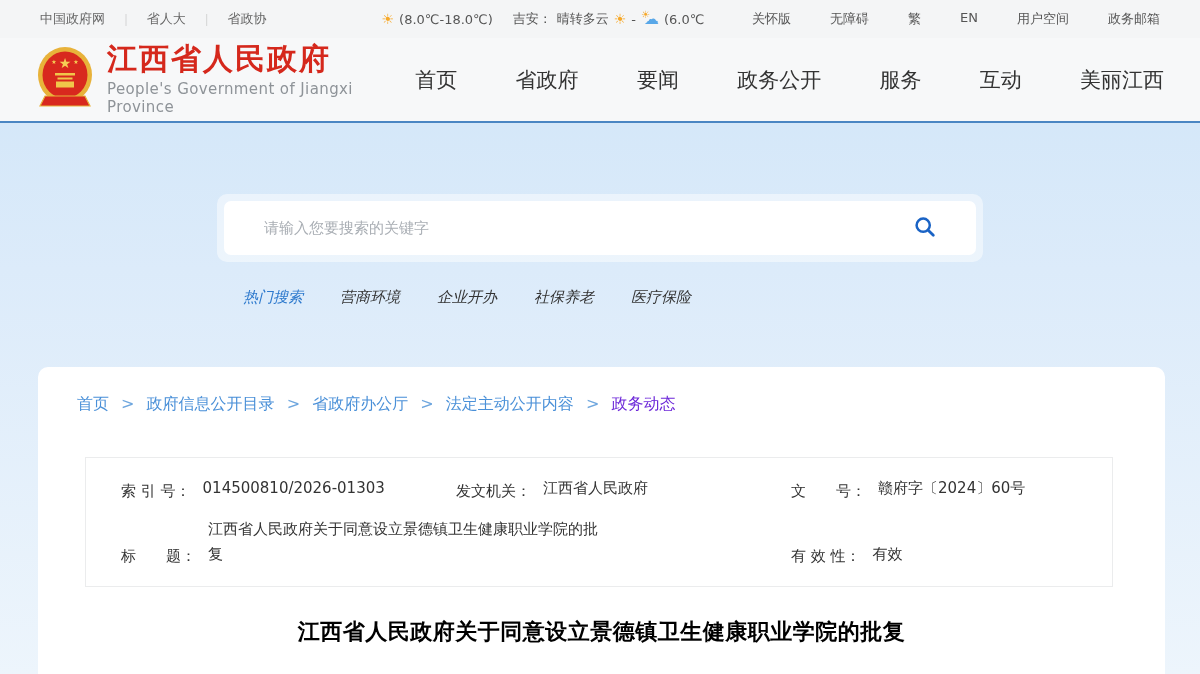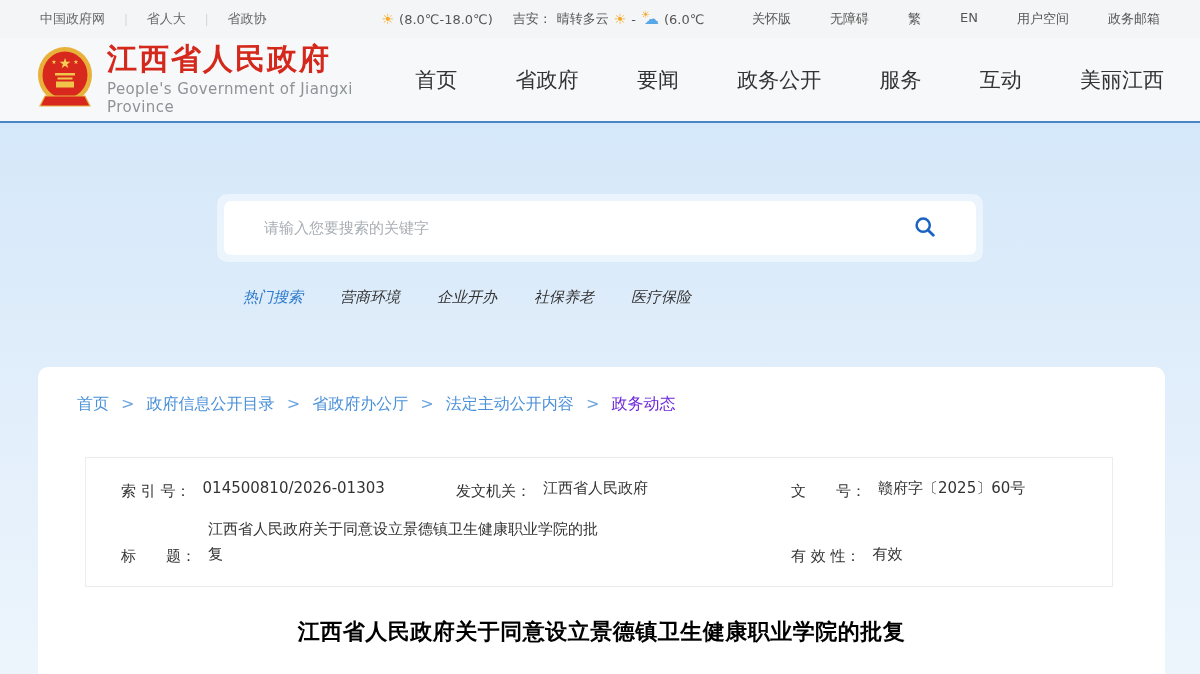--- a/index.html
+++ b/index.html
@@ -193,21 +193,21 @@
         <div class="meta-cell">
           <span class="meta-label">索 引 号：</span>
           <span class="meta-value">014500810/2026-01303</span>
         </div>
         <div class="meta-cell">
           <span class="meta-label">发文机关：</span>
           <span class="meta-value">江西省人民政府</span>
         </div>
         <div class="meta-cell">
           <span class="meta-label">文　　号：</span>
-          <span class="meta-value">赣府字〔2025〕60号</span>
+          <span class="meta-value">赣府字〔2024〕60号</span>
         </div>
       </div>
       <div class="meta-row">
         <div class="meta-cell meta-title-cell">
           <span class="meta-label">标　　题：</span>
           <span class="meta-value">江西省人民政府关于同意设立景德镇卫生健康职业学院的批复</span>
         </div>
         <div class="meta-cell">
           <span class="meta-label">有 效 性：</span>
           <span class="meta-value">有效</span>

